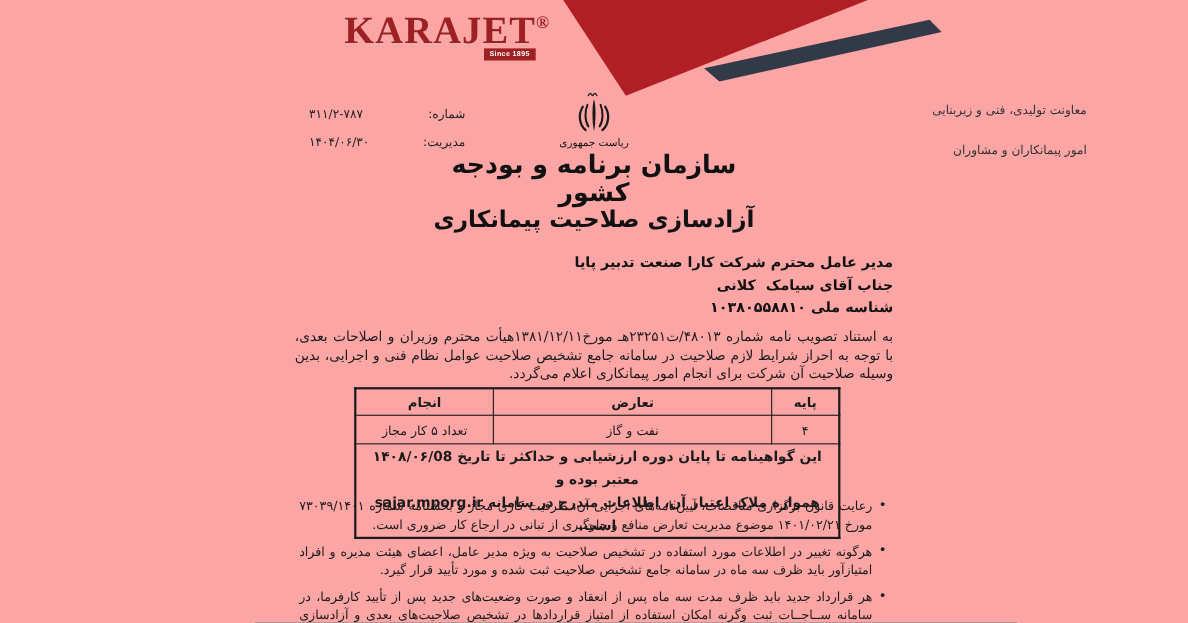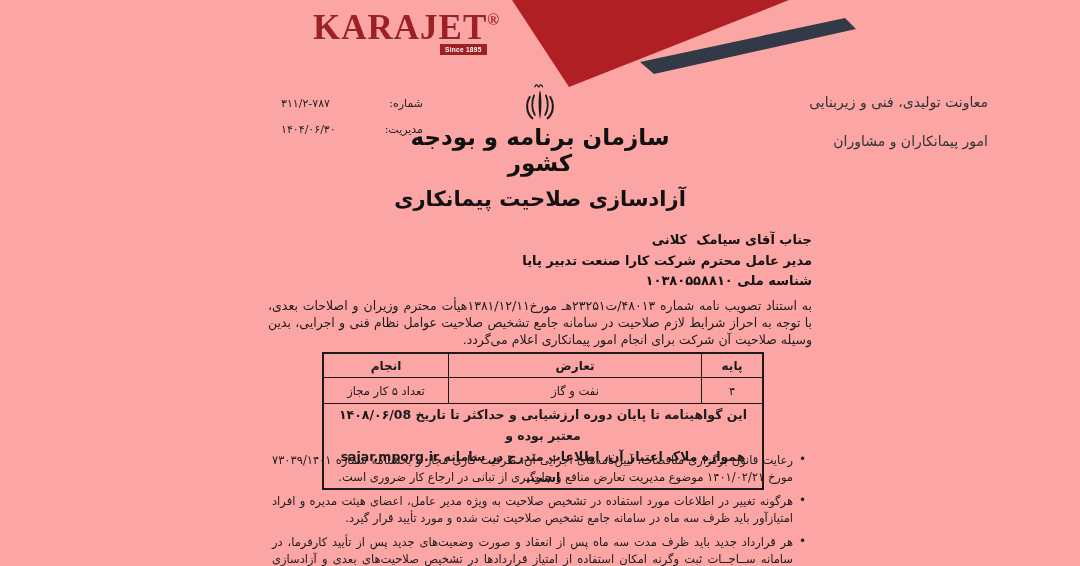--- a/index.html
+++ b/index.html
@@ -32,21 +32,21 @@
   .meta{position:absolute;left:281px;top:97px;width:142px;font-size:11px;}
   .meta-row{direction:rtl;display:flex;justify-content:space-between;margin-bottom:13px;}
   .meta-label{color:#222;}
   .meta-value{color:#222;}
   
   .org-block{position:absolute;left:408px;top:83px;width:264px;text-align:center;direction:rtl;}
   .emblem{display:block;margin:0 auto;}
   .presidency{font-size:9.5px;margin-top:2px;color:#111;}
   .org-name{font-size:23px;font-weight:bold;margin-top:1px;color:#111;}
   
-  .dept{position:absolute;right:92px;top:94px;text-align:right;direction:rtl;font-size:14px;color:#333;}
+  .dept{position:absolute;right:92px;top:94px;text-align:right;direction:rtl;font-size:11px;color:#333;}
   .dept-line2{margin-top:23px;}
   
   .title{
     position:absolute;left:0;right:0;top:187px;margin:0;text-align:center;
     font-size:21px;font-weight:bold;direction:rtl;color:#111;
   }
   
   .addressee{position:absolute;right:268px;top:230px;text-align:right;direction:rtl;
     font-size:13px;font-weight:bold;line-height:20.5px;color:#111;}
   
@@ -106,33 +106,34 @@
     <svg class="emblem" width="34" height="40" viewBox="0 0 40 46">
       <g stroke="#1a1a1a" stroke-width="2.4" fill="none" stroke-linecap="round">
         <path d="M8,16 C3,24 4,35 11,41"></path>
         <path d="M13,14 C10,21 10,31 14,37" stroke-width="2.1"></path>
         <path d="M32,16 C37,24 36,35 29,41"></path>
         <path d="M27,14 C30,21 30,31 26,37" stroke-width="2.1"></path>
         <path d="M14,4 C15,1 17,1 18,4 M19,4 C20,1 22,1 23,4" stroke-width="1.4"></path>
       </g>
       <path d="M20,8 C17.8,14 17.8,32 20,42 C22.2,32 22.2,14 20,8 Z" fill="#1a1a1a"></path>
     </svg>
+    <div class="presidency">ریاست جمهوری</div>
     <div class="org-name">سازمان برنامه و بودجه کشور</div>
   </div>
 
   <div class="dept">
     <div class="dept-line1">معاونت تولیدی، فنی و زیربنایی</div>
     <div class="dept-line2">امور پیمانکاران و مشاوران</div>
   </div>
 
   <h1 class="title">آزادسازی صلاحیت پیمانکاری</h1>
 
   <div class="addressee">
+    <div>مدیر عامل محترم شرکت کارا صنعت تدبیر پایا</div>
     <div>جناب آقای سیامک &nbsp;کلانی</div>
-    <div>مدیر عامل محترم شرکت کارا صنعت تدبیر پایا</div>
     <div>شناسه ملی ۱۰۳۸۰۵۵۸۸۱۰</div>
   </div>
 
   <p class="body-par">به استناد تصویب نامه شماره ۴۸۰۱۳/ت۲۳۲۵۱هـ مورخ۱۳۸۱/۱۲/۱۱هیأت محترم وزیران و اصلاحات بعدی، با توجه به احراز شرایط لازم صلاحیت در سامانه جامع تشخیص صلاحیت عوامل نظام فنی و اجرایی، بدین وسیله صلاحیت آن شرکت برای انجام امور پیمانکاری اعلام می‌گردد.</p>
 
   <table class="cert-table">
     <tbody>
       <tr>
         <th class="col-grade">پایه</th>
         <th class="col-field">تعارض</th>

